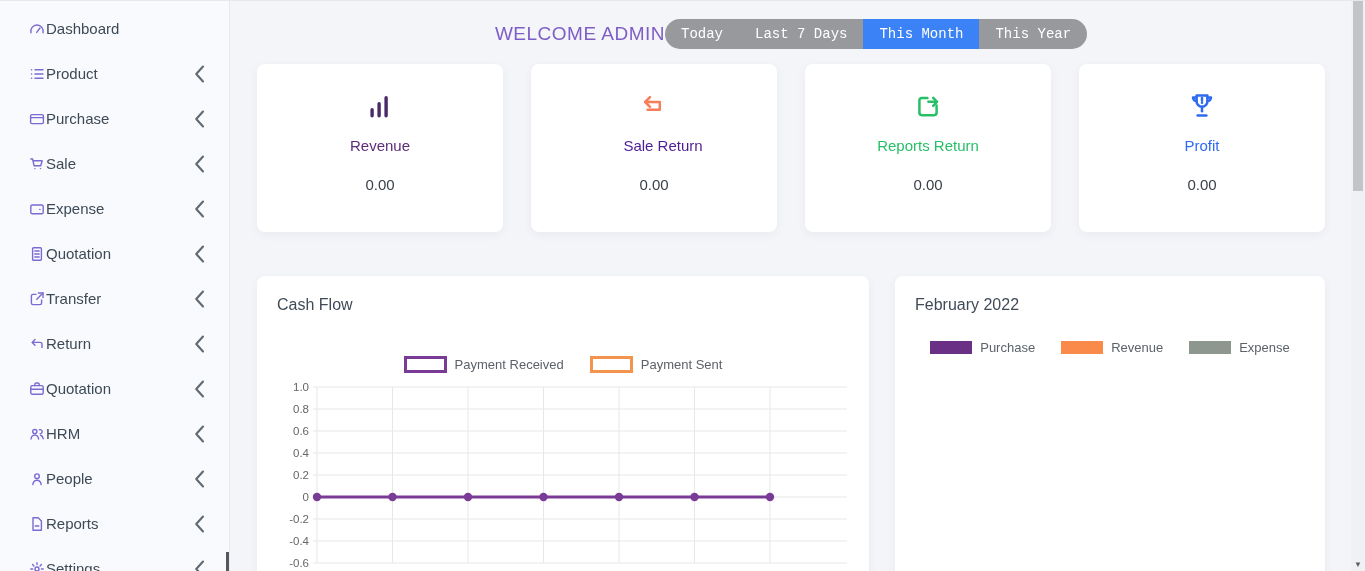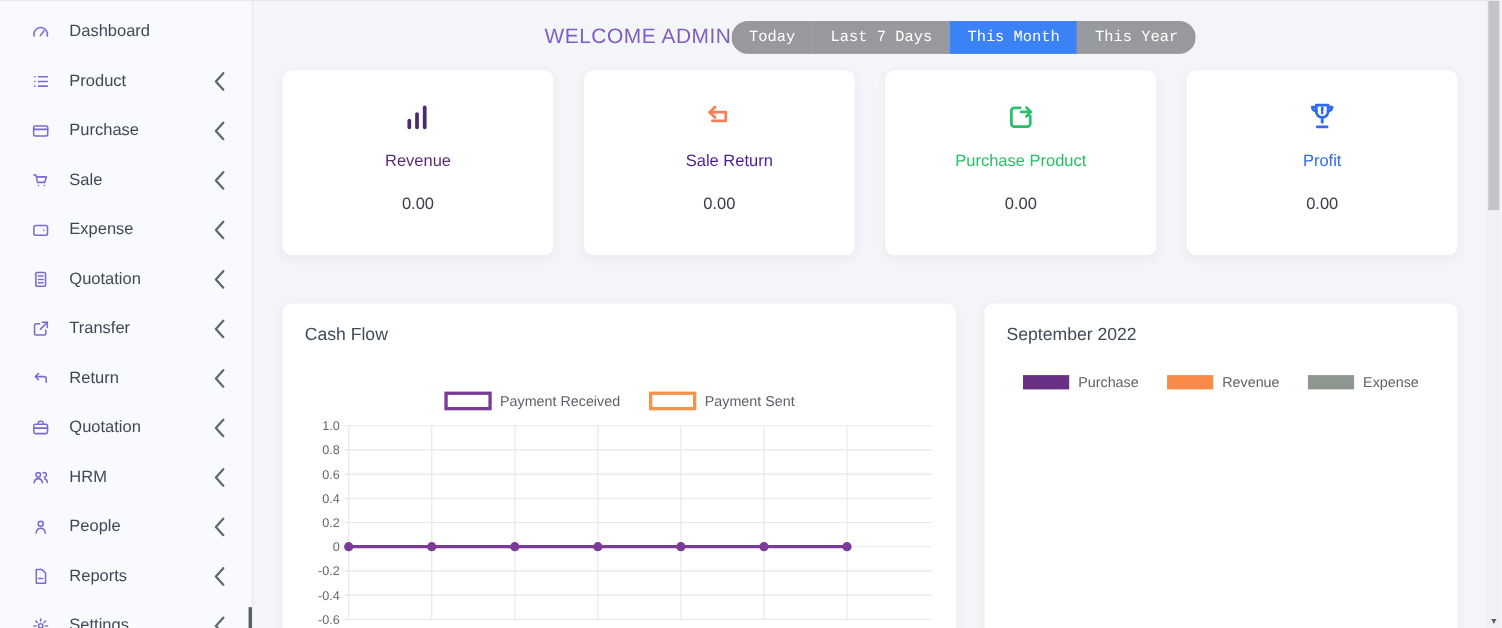--- a/index.html
+++ b/index.html
@@ -4,21 +4,21 @@
 <style>
   html,body{margin:0;padding:0}
   body{width:1365px;height:571px;overflow:hidden;position:relative;
        font-family:"Liberation Sans",sans-serif;background:#f3f5f9;border-top:1px solid #e7e8ec;box-sizing:border-box}
   
   .sidebar{position:absolute;left:0;top:0;bottom:0;width:230px;background:#f9fafd;
            border-right:1px solid #e8eaf2;padding-top:5px;box-sizing:border-box}
   .side-item{display:flex;align-items:center;height:45px;padding:0 20px 0 28px;cursor:pointer}
   .side-item svg{width:18px;height:18px;flex:0 0 18px;stroke:var(--side-icon);fill:none;
                  stroke-width:1.4;stroke-linecap:round;stroke-linejoin:round}
-  .slabel{margin-left:17px;font-size:15px;color:#3d4a56;flex:1}
+  .slabel{font-size:15px;color:#3d4a56;flex:1}
   .chev{width:8px;height:12px;flex:0 0 8px}
   .chev path{stroke:#5f6a72;fill:none;stroke-width:1.4;stroke-linecap:round;stroke-linejoin:round}
   .side-thumb{position:absolute;right:0;bottom:0;width:3px;height:19px;background:#55585c}
   
   .vscroll{position:absolute;right:0;top:0;bottom:0;width:14px;background:#f0f1f4}
   .vthumb{position:absolute;top:0;left:2px;width:10px;height:190px;background:#c2c4c8}
   .vdown{position:absolute;bottom:2px;left:0;width:14px;text-align:center;color:#5c5f63;font-size:8px;cursor:pointer}
   
   .main{position:absolute;left:231px;right:14px;top:0;bottom:0;padding:18px 26px;box-sizing:border-box}
   .topbar{display:flex;justify-content:center;align-items:center}
@@ -223,21 +223,21 @@
       <div class="stat-value">0.00</div>
     </div>
     <div class="stat-card">
       <span class="stat-icon" style="color: rgb(39, 191, 104);">
         <svg viewBox="0 0 32 32">
             <path d="M24.6 14.6v7a2.6 2.6 0 0 1-2.6 2.6H10a2.6 2.6 0 0 1-2.6-2.6V9.6A2.6 2.6 0 0 1 10 7h5.4"></path>
             <path d="M16.4 10.8h8.2"></path>
             <path d="M21.2 6.8l3.8 4-3.8 4"></path>
           </svg>
       </span>
-      <div class="stat-label" style="color: rgb(39, 191, 104);">Purchase Product</div>
+      <div class="stat-label" style="color: rgb(39, 191, 104);">Reports Return</div>
       <div class="stat-value">0.00</div>
     </div>
     <div class="stat-card">
       <span class="stat-icon" style="color: rgb(47, 107, 240);">
         <svg viewBox="0 0 32 32">
             <path d="M10.6 4.6h10.8v5.8a5.4 5.4 0 0 1-10.8 0z"></path>
             <path d="M10.6 6.4H7a3.4 3.4 0 0 0 3.8 3.6M21.4 6.4H25a3.4 3.4 0 0 1-3.8 3.6"></path>
             <path d="M16 15.8v4.4"></path>
             <path d="M11.6 24.4h8.8"></path>
             <path d="M16 7v2.4M16 11.6v.2"></path>
@@ -292,21 +292,21 @@
           <circle r="4.2" fill="#7a3b96" cx="115.5" cy="116.00000000000001"></circle>
           <circle r="4.2" fill="#7a3b96" cx="191" cy="116.00000000000001"></circle>
           <circle r="4.2" fill="#7a3b96" cx="266.5" cy="116.00000000000001"></circle>
           <circle r="4.2" fill="#7a3b96" cx="342" cy="116.00000000000001"></circle>
           <circle r="4.2" fill="#7a3b96" cx="417.5" cy="116.00000000000001"></circle>
           <circle r="4.2" fill="#7a3b96" cx="493" cy="116.00000000000001"></circle>
         </svg>
     </div>
 
     <div class="chart-card">
-      <div class="chart-title">September 2022</div>
+      <div class="chart-title">February 2022</div>
       <div class="legend-row feb-legend">
         <span class="leg-item">
           <span class="sw" style="background: rgb(106, 48, 133);"></span>
           <span class="leg-label">Purchase</span>
         </span>
         <span class="leg-item">
           <span class="sw" style="background: rgb(249, 138, 74);"></span>
           <span class="leg-label">Revenue</span>
         </span>
         <span class="leg-item">

